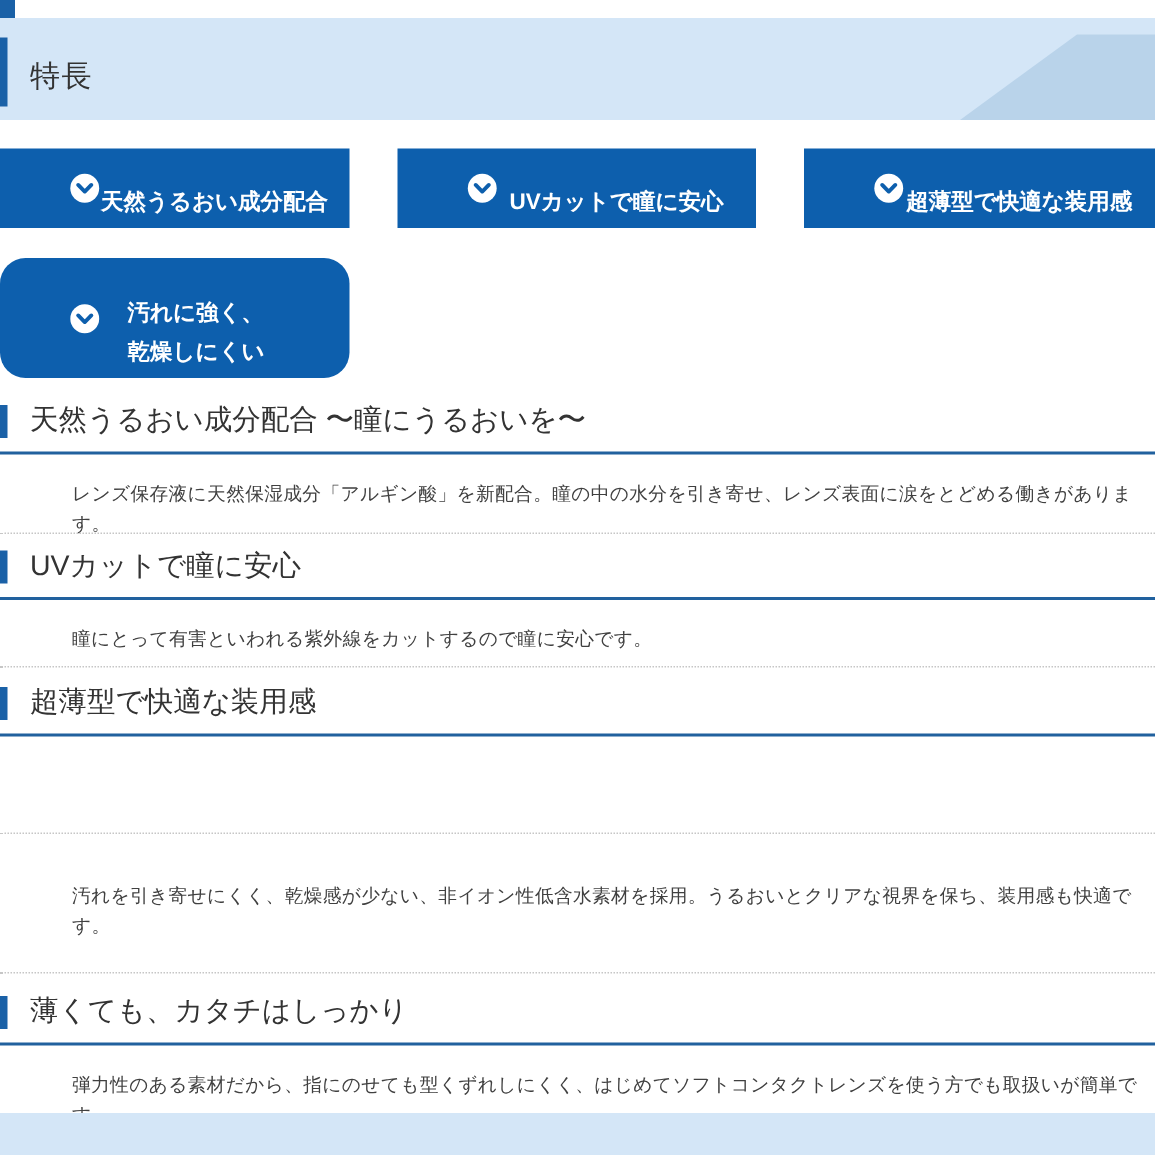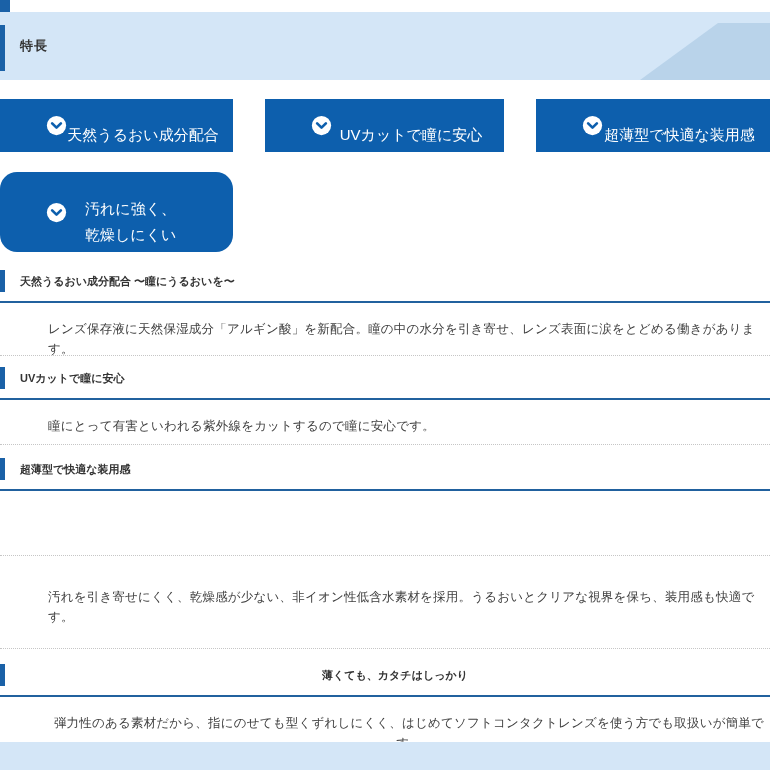--- a/index.html
+++ b/index.html
@@ -6,40 +6,40 @@
   body { width: 770px; height: 770px; font-family: "Liberation Sans", "DejaVu Sans", sans-serif; }
   .page { position: relative; width: 770px; height: 770px; background: #ffffff; overflow: hidden; }
 
   
   .corner-square { position: absolute; left: 0; top: 0; width: 10px; height: 12px; background: #1a61a7; }
 
   
   .top-band { position: absolute; left: 0; top: 12px; width: 770px; height: 68px; background: #d4e6f7; }
   .top-band .deco-svg { position: absolute; right: 0; top: 0; width: 140px; height: 68px; display: block; }
   .band-bar { position: absolute; left: 0; top: 13px; width: 5px; height: 46px; background: #1a61a7; }
-  .band-title { position: absolute; left: 20px; top: 25px; font-size: 13px; font-weight: bold; color: #333333; letter-spacing: 1px; }
+  .band-title { position: absolute; left: 20px; top: 25px; font-size: 20px; font-weight: normal; color: #333333; letter-spacing: 1px; }
 
   
   .fbtn { position: absolute; background: #0d5fad; color: #ffffff; display: flex; align-items: center; cursor: pointer; box-sizing: border-box; }
   .fbtn .chev { flex: 0 0 auto; margin-left: 46px; width: 21px; height: 21px; display: block; }
-  .fbtn .lbl { font-size: 15px; font-weight: normal; line-height: 26px; white-space: pre-line; margin-top: 19px; }
+  .fbtn .lbl { font-size: 15px; font-weight: bold; line-height: 26px; white-space: pre-line; margin-top: 19px; }
   .fbtn.center .lbl { flex: 1 1 auto; text-align: center; padding-right: 14px; }
   .fbtn.left .lbl { text-align: left; margin-left: 18px; }
   .btn1 { left: 0;     top: 99px;  width: 233px; height: 53px; }
   .btn2 { left: 265px; top: 99px;  width: 239px; height: 53px; }
   .btn3 { left: 536px; top: 99px;  width: 234px; height: 53px; }
   .btn4 { left: 0;     top: 172px; width: 233px; height: 80px; border-radius: 17px; }
   .btn5 { left: 265px; top: 172px; width: 239px; height: 80px; }
 
   
   .sec { position: absolute; left: 0; width: 770px; }
-  .sec-heading { position: relative; padding: 0 0 9px 20px; border-bottom: 2px solid #21619e; font-size: 11px; font-weight: bold; color: #333333; line-height: 22px; }
+  .sec-heading { position: relative; padding: 0 0 9px 20px; border-bottom: 2px solid #21619e; font-size: 19px; font-weight: normal; color: #333333; line-height: 22px; }
   .accent-bar { position: absolute; left: 0; top: 0; width: 5px; height: 22px; background: #1a61a7; }
   .sec-body { margin-top: 16px; font-size: 12.5px; color: #404040; line-height: 20px; white-space: pre-line; letter-spacing: 0.2px; padding-left: 48px; }
-  .s1 { top: 270px; } .s2 { top: 367px; } .s3 { top: 458px; } .s4 { top: 571px; } .s5 { top: 664px; text-align: center; }
+  .s1 { top: 270px; } .s2 { top: 367px; } .s3 { top: 458px; } .s4 { top: 571px; } .s5 { top: 664px; }
 
   .dotted-divider { position: absolute; left: 0; width: 770px; height: 0; border-top: 1px dotted #c6c6c6; }
   .d1 { top: 355px; } .d2 { top: 444px; } .d3 { top: 555px; } .d4 { top: 648px; }
 
   .bottom-band { position: absolute; left: 0; top: 742px; width: 770px; height: 28px; background: #d4e6f7; }
 </style>
 </head>
 <body>
 
 <div class="page">

